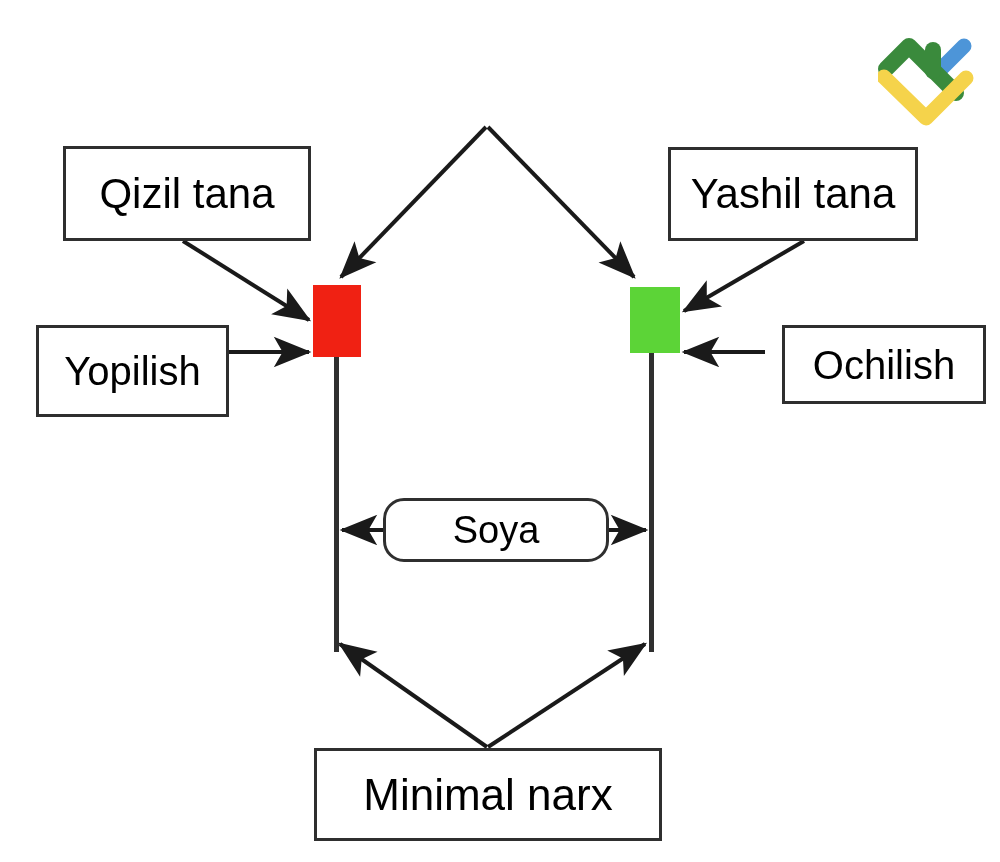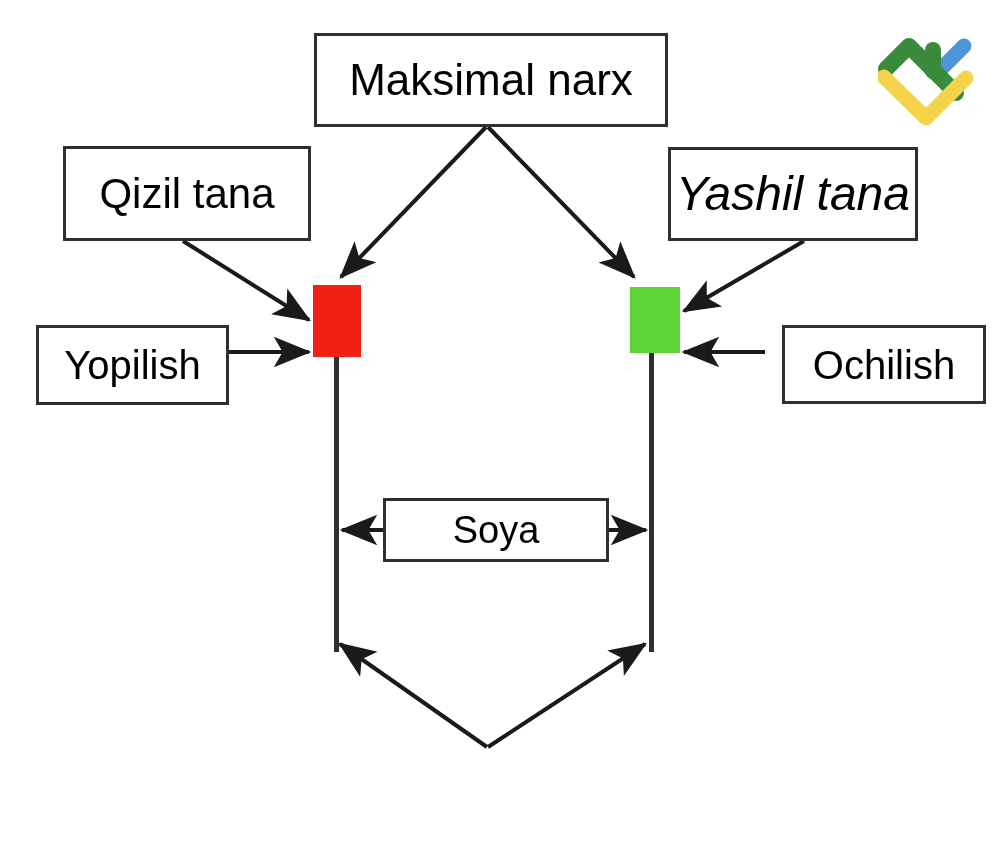--- a/index.html
+++ b/index.html
@@ -83,44 +83,44 @@
 
     <line x1="488" y1="747" x2="645" y2="644" stroke="#1a1a1a" stroke-width="4" marker-end="url(#ah)"></line>
 
     <line x1="336.5" y1="355" x2="336.5" y2="652" stroke="#2f2f2f" stroke-width="5"></line>
     <line x1="651.5" y1="351" x2="651.5" y2="652" stroke="#2f2f2f" stroke-width="5"></line>
   </svg>
 
   <div class="candle" id="red-body-rect" style="left: 313px; top: 285px; width: 48px; height: 72px; background: rgb(240, 33, 19);"></div>
   <div class="candle" id="green-body-rect" style="left: 630px; top: 287px; width: 50px; height: 66px; background: rgb(92, 212, 55);"></div>
 
-  <div class="box" id="box-max" style="left: 314px; top: 33px; width: 354px; height: 94px; font-size: 44px; border-color: rgb(47, 47, 47);">
-    <span>Maksimal narx</span>
-  </div>
 
   <div class="box" id="box-red" style="left: 63px; top: 146px; width: 248px; height: 95px; font-size: 42px; border-color: rgb(47, 47, 47); align-items: center;">
     <span>Qizil tana</span>
   </div>
 
-  <div class="box" id="box-green" style="left: 668px; top: 147px; width: 250px; height: 94px; font-size: 48px; border-color: rgb(47, 47, 47); font-style: italic;">
+  <div class="box" id="box-green" style="left: 668px; top: 147px; width: 250px; height: 94px; font-size: 42px; border-color: rgb(47, 47, 47);">
     <span>Yashil tana</span>
   </div>
 
-  <div class="box" id="box-close" style="left: 36px; top: 325px; width: 193px; height: 80px; font-size: 40px; border-color: rgb(47, 47, 47);">
+  <div class="box" id="box-close" style="left: 36px; top: 325px; width: 193px; height: 92px; font-size: 40px; border-color: rgb(47, 47, 47);">
     <span>Yopilish</span>
   </div>
 
   <div class="box" id="box-open" style="left: 765px; top: 325px; width: 204px; height: 79px; font-size: 40px; border-color: rgb(47, 47, 47); margin-left: 17px;">
     <span>Ochilish</span>
   </div>
 
-  <div class="box" id="box-shadow" style="left: 383px; top: 498px; width: 226px; height: 64px; font-size: 38px; border-color: rgb(47, 47, 47);">
+  <div class="box" id="box-shadow" style="left: 383px; top: 498px; width: 226px; height: 64px; font-size: 38px; border-color: rgb(47, 47, 47); border-radius: 21px;">
     <span>Soya</span>
   </div>
 
+  <div class="box" id="box-min" style="left: 314px; top: 748px; width: 348px; height: 93px; font-size: 44px; border-color: rgb(47, 47, 47);">
+    <span>Minimal narx</span>
+  </div>
 
   <div id="logo" style="left: 878px; top: 30px; width: 100px; height: 96px;">
     <svg width="100" height="96" viewBox="0 0 100 96" xmlns="http://www.w3.org/2000/svg">
       <g fill="none" stroke-linecap="butt" stroke-linejoin="miter">
         <path d="M61,41 L86,16" stroke="#4D95D8" stroke-width="15" stroke-linecap="round"></path>
         <path d="M8,39 L31,16 L56,41 L78,63" stroke="#3A8A3C" stroke-width="16" stroke-linecap="round" stroke-linejoin="round"></path>
         <path d="M55,41 L55,20" stroke="#3A8A3C" stroke-width="16" stroke-linecap="round"></path>
         <path d="M6,47 L48,88 L88,48" stroke="#F5D34B" stroke-width="15" stroke-linecap="round" stroke-linejoin="round"></path>
       </g>
     </svg>

